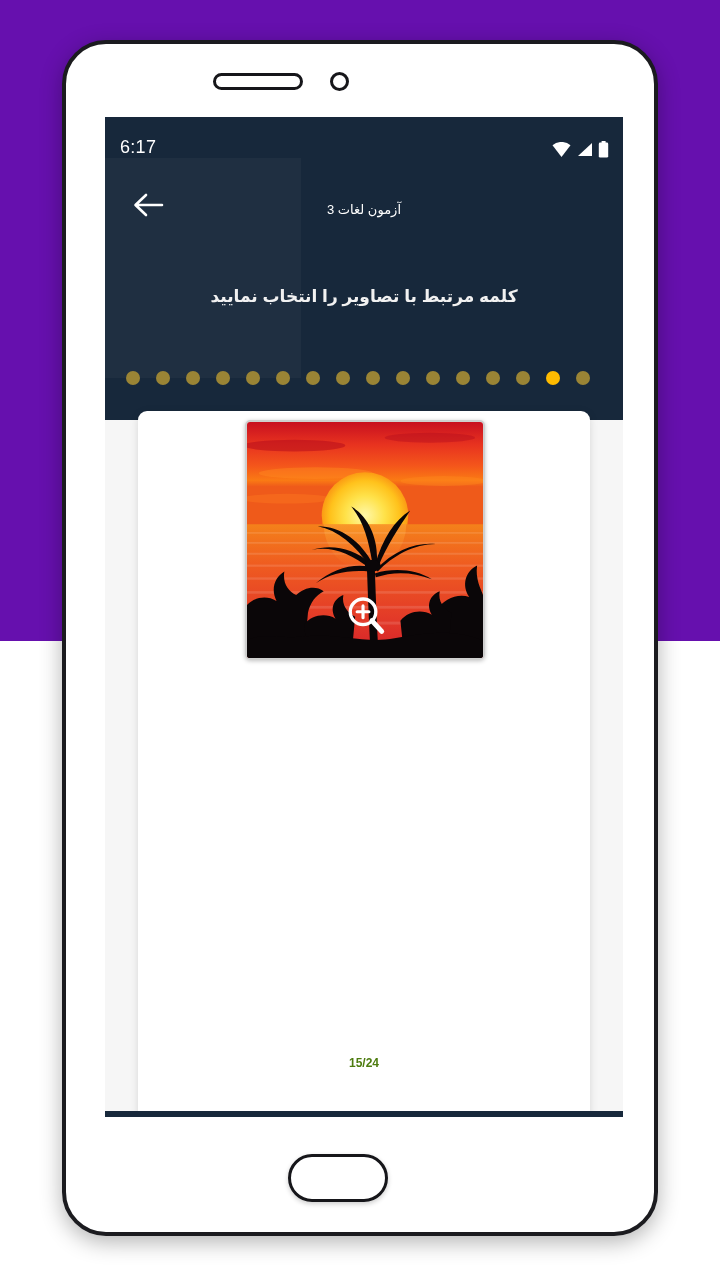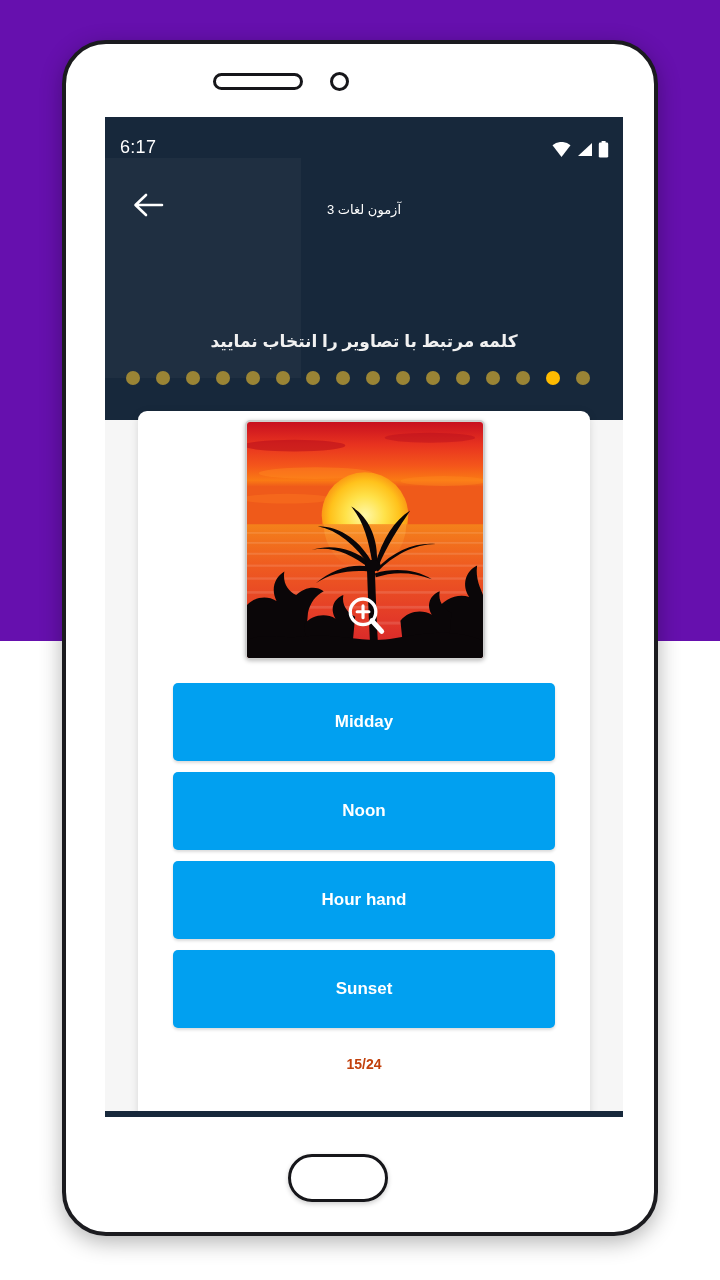--- a/index.html
+++ b/index.html
@@ -86,21 +86,21 @@
     width:38px; height:34px; cursor:pointer;
   }
   #header-title{
     position:absolute; left:0; right:0; top:44px;
     text-align:center; color:#ffffff;
     font-size:13px; direction:rtl;
   }
   #header-subtitle{
     position:absolute; left:0; right:0; top:128px;
     text-align:center; color:#f1f1f1;
-    font-size:17px; direction:rtl; font-weight:bold;margin-top:45px;
+    font-size:17px; direction:rtl; font-weight:bold;
   }
   #progress-dots{
     position:absolute; left:0; top:200px;
     width:100%; height:40px;
     display:flex; align-items:center; gap:0px;
     padding-left:21px;
     overflow:hidden;
   }
   .pdot{
     width:14px; height:14px; border-radius:50%;
@@ -140,22 +140,22 @@
     background:#01a0f0;
     border:none; border-radius:5px;
     color:#ffffff; font-size:17px; font-weight:bold;
     margin-bottom:11px;
     cursor:pointer;
     box-shadow:0 2px 3px rgba(0,0,0,.14);
     font-family:"Liberation Sans","DejaVu Sans",sans-serif;
   }
   #counter{
     position:absolute; left:0; right:0; top:645px;
-    text-align:center; color:#c2410c;
-    font-size:14px; font-weight:bold;
+    text-align:center; color:#4d7c0f;
+    font-size:12px; font-weight:bold;
   }
   #app-bottom-bar{
     position:absolute; left:0; bottom:0; width:100%; height:6px;
     background:#17283b;
   }
 </style>
 </head>
 <body>
 
 <div id="backdrop-purple-band"></div>
@@ -302,21 +302,20 @@
           </g>
 
           <g>
             <circle cx="118" cy="193" r="13" fill="none" stroke="#ffffff" stroke-width="3.4"></circle>
             <path d="M112 193 H124 M118 187 V199" stroke="#ffffff" stroke-width="3.2" stroke-linecap="round"></path>
             <path d="M127 202 L137 213" stroke="#ffffff" stroke-width="5" stroke-linecap="round"></path>
           </g>
         </svg>
       </div>
 
-      <div id="answers"><button class="answer-btn">Midday</button><button class="answer-btn">Noon</button><button class="answer-btn">Hour hand</button><button class="answer-btn">Sunset</button></div>
 
       <div id="counter">15/24</div>
     </div>
 
     <div id="app-bottom-bar"></div>
   </div>
 
   <div id="device-home-button"></div>
 </div>
 

